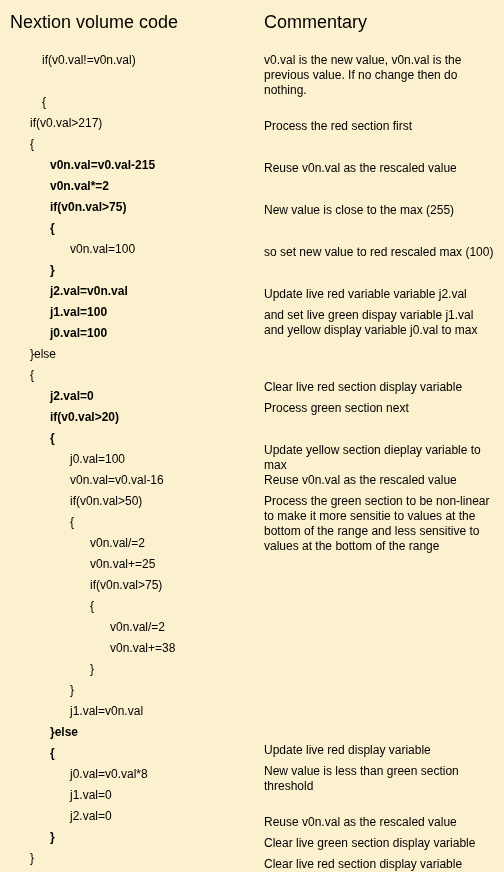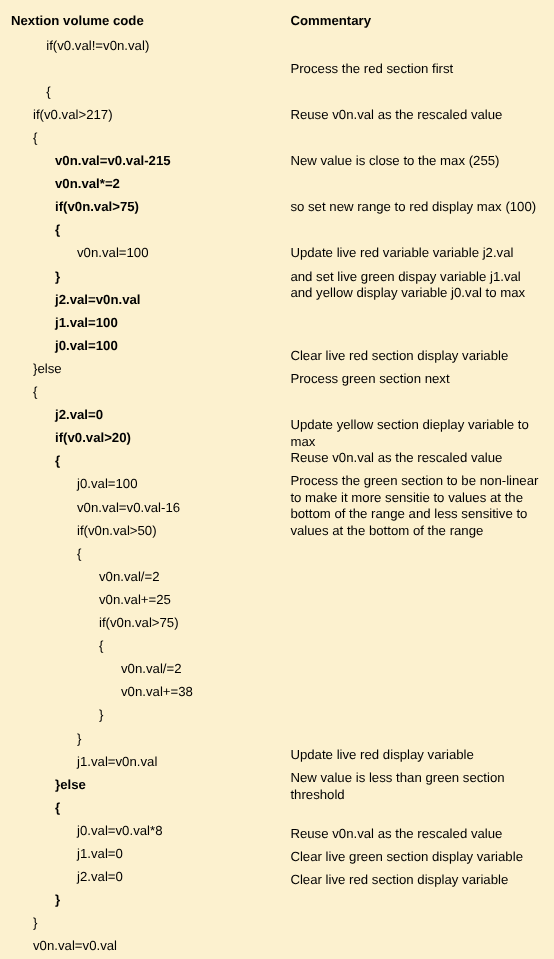--- a/index.html
+++ b/index.html
@@ -22,23 +22,23 @@
     display: flex;
     flex-direction: column;
   }
   .code-col {
     width: 254px;
   }
   .comm-col {
     width: 230px;
   }
   .hdr {
-    font-weight: bold;
-    font-size: 12px;
-    margin-bottom: 8px;
+    font-weight: normal;
+    font-size: 18px;
+    margin-bottom: 20px;
   }
   .line {
     min-height: 21px;
     line-height: 15px;
     display: flex;
     align-items: flex-start;
   }
   .code-text {
     white-space: pre;
     font-family: Arial, Helvetica, sans-serif;
@@ -176,20 +176,23 @@
           <span class="code-text i1">}</span>
         </div>
         <div class="line">
           <span class="code-text i1">v0n.val=v0.val</span>
         </div>
       </div>
   </div>
   <div class="col comm-col">
     <div class="hdr">Commentary</div>
     <div id="comm-lines">
+        <div class="line h2">
+          <span class="comm-text">v0.val is the new value, v0n.val is the previous value. If no change then do nothing.</span>
+        </div>
         <div class="line">
           <span class="comm-text"></span>
         </div>
         <div class="line">
           <span class="comm-text">Process the red section first</span>
         </div>
         <div class="line">
           <span class="comm-text"></span>
         </div>
         <div class="line">
@@ -198,21 +201,21 @@
         <div class="line">
           <span class="comm-text"></span>
         </div>
         <div class="line">
           <span class="comm-text">New value is close to the max (255)</span>
         </div>
         <div class="line">
           <span class="comm-text"></span>
         </div>
         <div class="line">
-          <span class="comm-text">so set new range to red display max (100)</span>
+          <span class="comm-text">so set new value to red rescaled max (100)</span>
         </div>
         <div class="line">
           <span class="comm-text"></span>
         </div>
         <div class="line">
           <span class="comm-text">Update live red variable variable j2.val</span>
         </div>
         <div class="line">
           <span class="comm-text">and set live green dispay variable j1.val and yellow display variable j0.val to max</span>
         </div>

